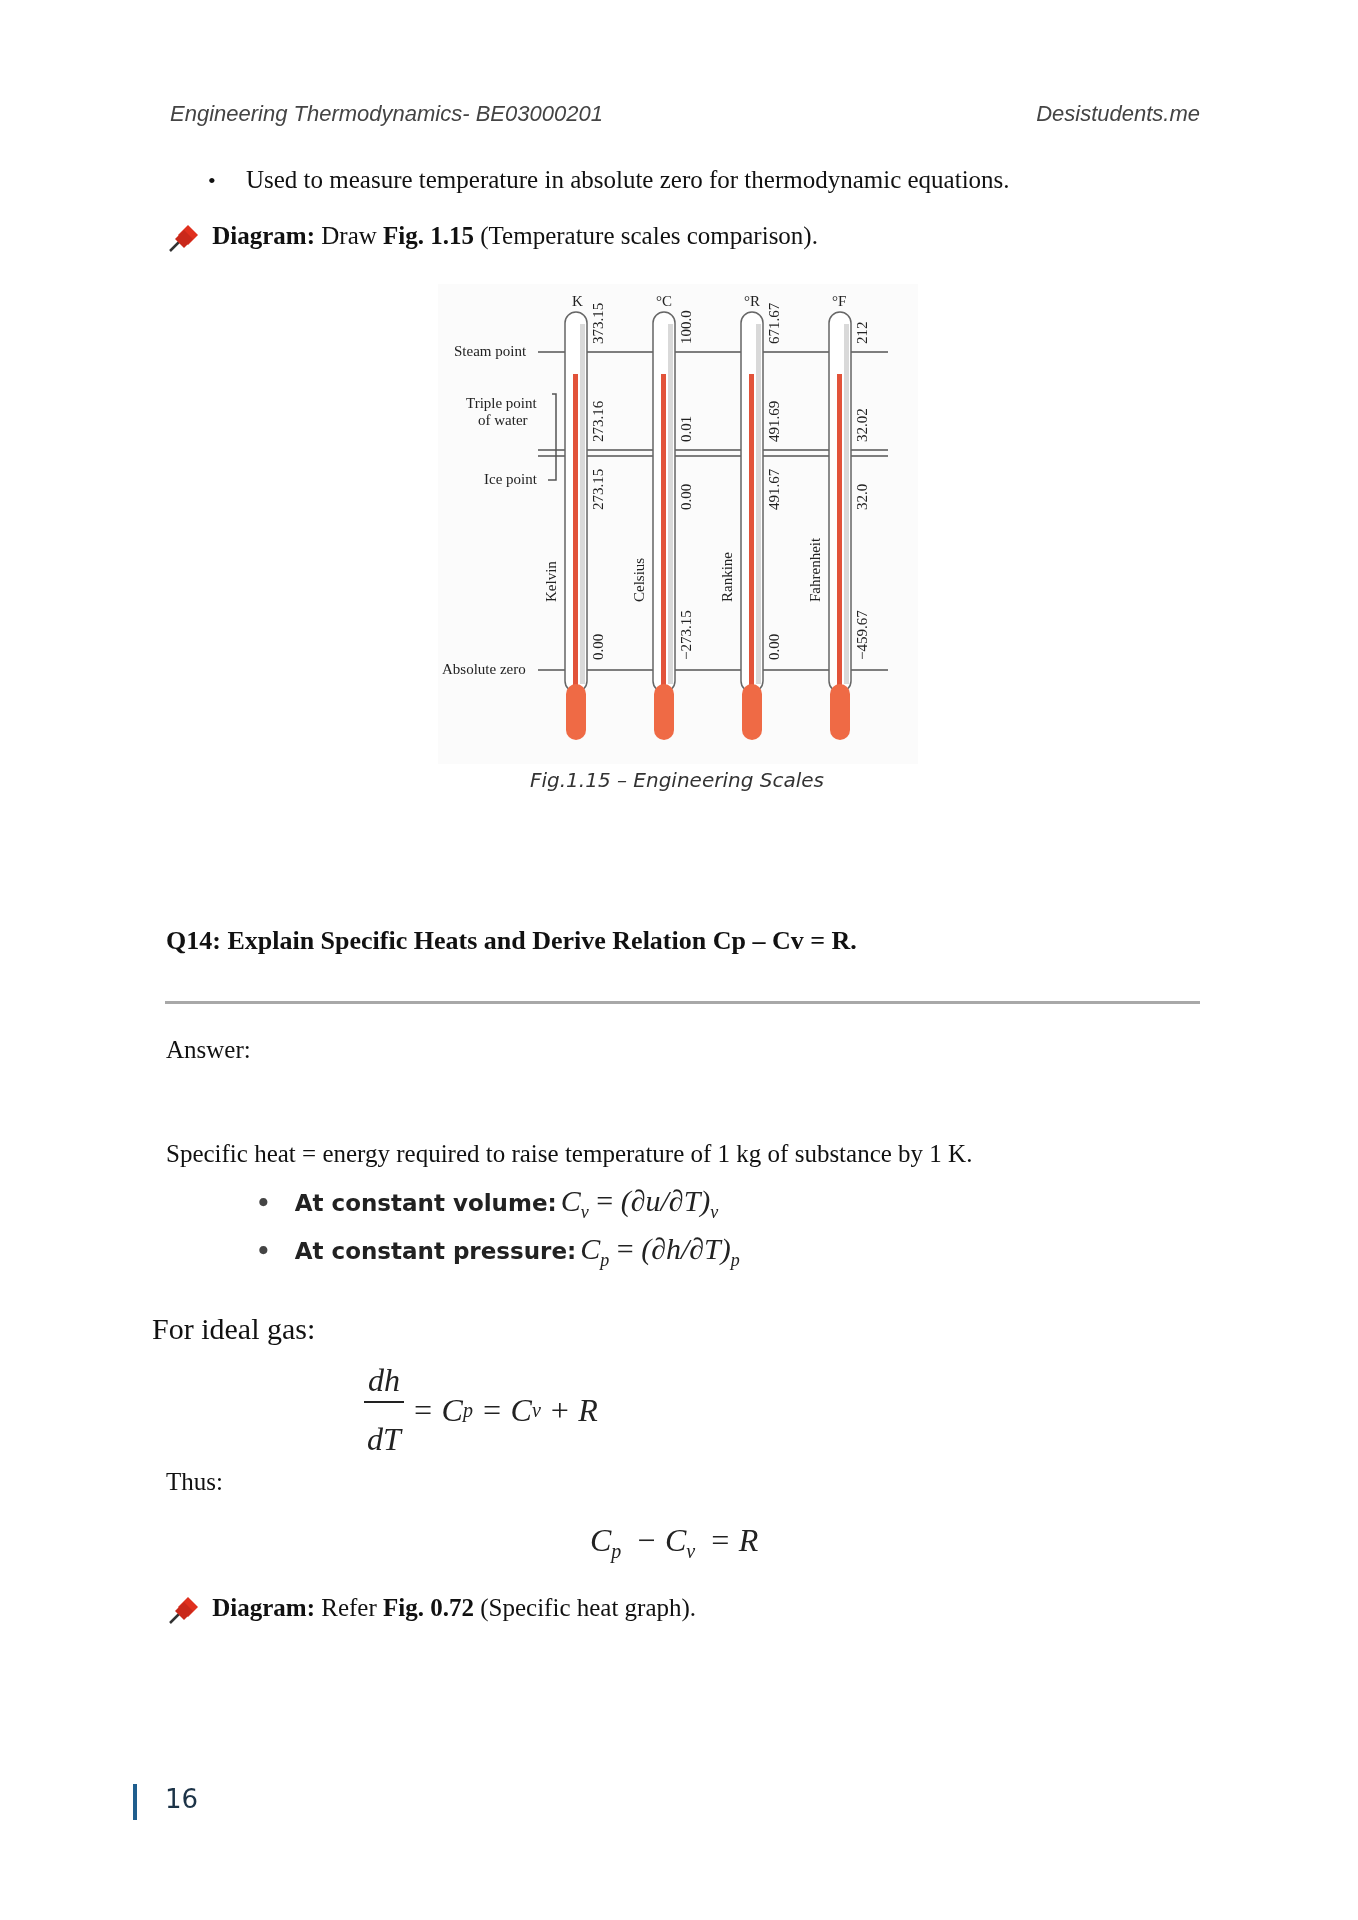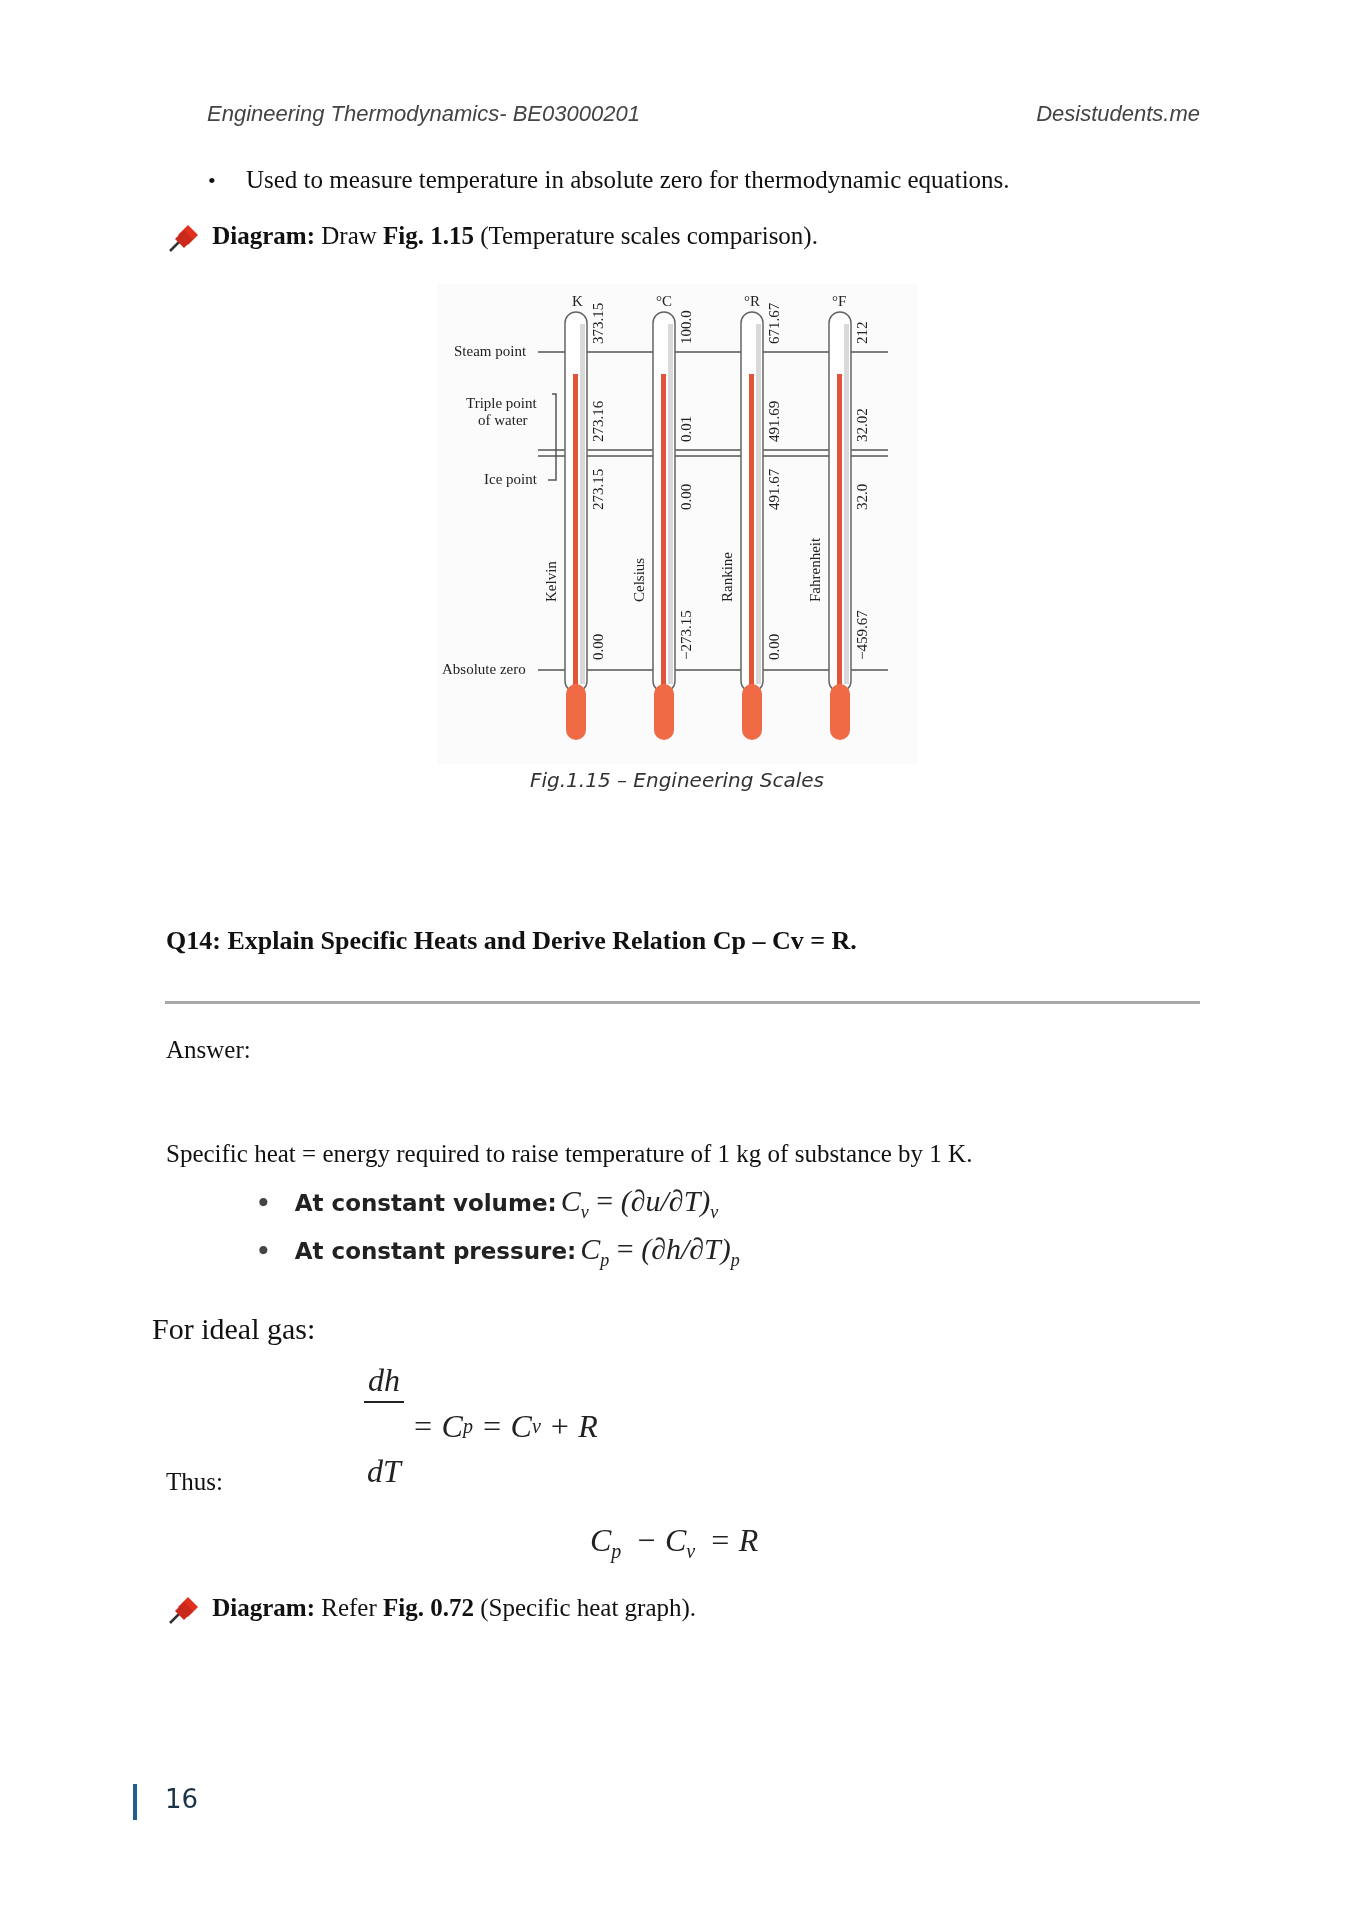--- a/index.html
+++ b/index.html
@@ -1,29 +1,29 @@
 <!DOCTYPE html>
 <html><head>
 <meta charset="utf-8">
 <style>
   html, body { margin: 0; padding: 0; background: #ffffff; }
   body { width: 1358px; height: 1920px; position: relative; overflow: hidden; color: #111; }
   .abs { position: absolute; }
-  .hdr { font-family: "Liberation Sans", sans-serif; font-style: italic; font-size: 22px; color: #444; top: 101px; margin-left: 37px; }
+  .hdr { font-family: "Liberation Sans", sans-serif; font-style: italic; font-size: 22px; color: #444; top: 101px; }
   .serif { font-family: "Liberation Serif", serif; }
   .body-text { font-size: 25px; color: #111; }
   .bullet { font-size: 22px; }
   .sans-b { font-family: "DejaVu Sans", sans-serif; font-weight: bold; font-size: 23px; color: #222; }
   .math { font-family: "Liberation Serif", serif; font-style: italic; color: #222; }
   .math .up { font-style: normal; }
   .hr { left: 165px; width: 1035px; height: 3px; background: #a8a8a8; top: 1001px; }
   .pin { display: inline-block; width: 34px; height: 30px; vertical-align: middle; margin-right: 6px; }
   .fig { left: 438px; top: 284px; width: 480px; height: 480px; background: #fbfbfb; }
   .caption { font-family: "DejaVu Sans", sans-serif; font-style: italic; font-size: 20px; color: #333; left: 530px; top: 768px; }
-  .frac { display: inline-flex; flex-direction: column; align-items: center; vertical-align: middle; margin: 0 8px; gap: 32px; }
+  .frac { display: inline-flex; flex-direction: column; align-items: center; vertical-align: middle; margin: 0 8px; }
   .frac .num { border-bottom: 2px solid #222; padding: 0 4px 2px; }
   .frac .den { padding-top: 18px; }
   .pagebar { left: 133px; top: 1784px; width: 4px; height: 36px; background: #1f5e8e; }
   .pagenum { left: 165px; top: 1784px; font-family: "DejaVu Sans", sans-serif; font-size: 26px; color: #1c3347; }
 </style>
 </head>
 <body>
 
 <div class="abs hdr" style="left:170px;">Engineering Thermodynamics- BE03000201</div>
 <div class="abs hdr" style="right:158px;">Desistudents.me</div>

